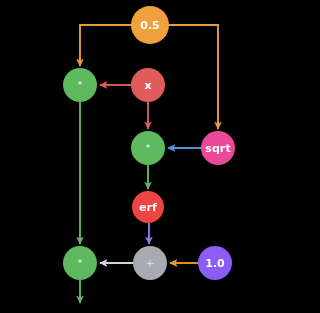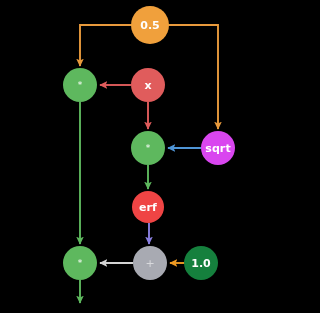--- a/index.html
+++ b/index.html
@@ -92,29 +92,29 @@
       </div>
       <div class="node" style="left: 63px; top: 68px; width: 34px; height: 34px; background: rgb(94, 184, 94);">
         <span class="node-label lbl-op lbl-op-mul">*</span>
       </div>
       <div class="node" style="left: 131px; top: 68px; width: 34px; height: 34px; background: rgb(224, 92, 92);">
         <span class="node-label lbl-text">x</span>
       </div>
       <div class="node" style="left: 131px; top: 131px; width: 34px; height: 34px; background: rgb(94, 184, 94);">
         <span class="node-label lbl-op lbl-op-mul">*</span>
       </div>
-      <div class="node" style="left: 201px; top: 131px; width: 34px; height: 34px; background: #d946ef;">
+      <div class="node" style="left: 201px; top: 131px; width: 34px; height: 34px; background: #ec4899;">
         <span class="node-label lbl-text">sqrt</span>
       </div>
       <div class="node" style="left: 132px; top: 191px; width: 32px; height: 32px; background: #ef4444;">
         <span class="node-label lbl-text">erf</span>
       </div>
       <div class="node" style="left: 133px; top: 246px; width: 34px; height: 34px; background: rgb(168, 170, 178);">
         <span class="node-label lbl-op-plus">+</span>
       </div>
-      <div class="node" style="left: 184px; top: 246px; width: 34px; height: 34px; background: #15803d;">
+      <div class="node" style="left: 198px; top: 246px; width: 34px; height: 34px; background: #8b5cf6;">
         <span class="node-label lbl-num">1.0</span>
       </div>
       <div class="node" style="left: 63px; top: 246px; width: 34px; height: 34px; background: rgb(94, 184, 94);">
         <span class="node-label lbl-op lbl-op-mul">*</span>
       </div>
     </div>
 </div>
 
 </body></html>

